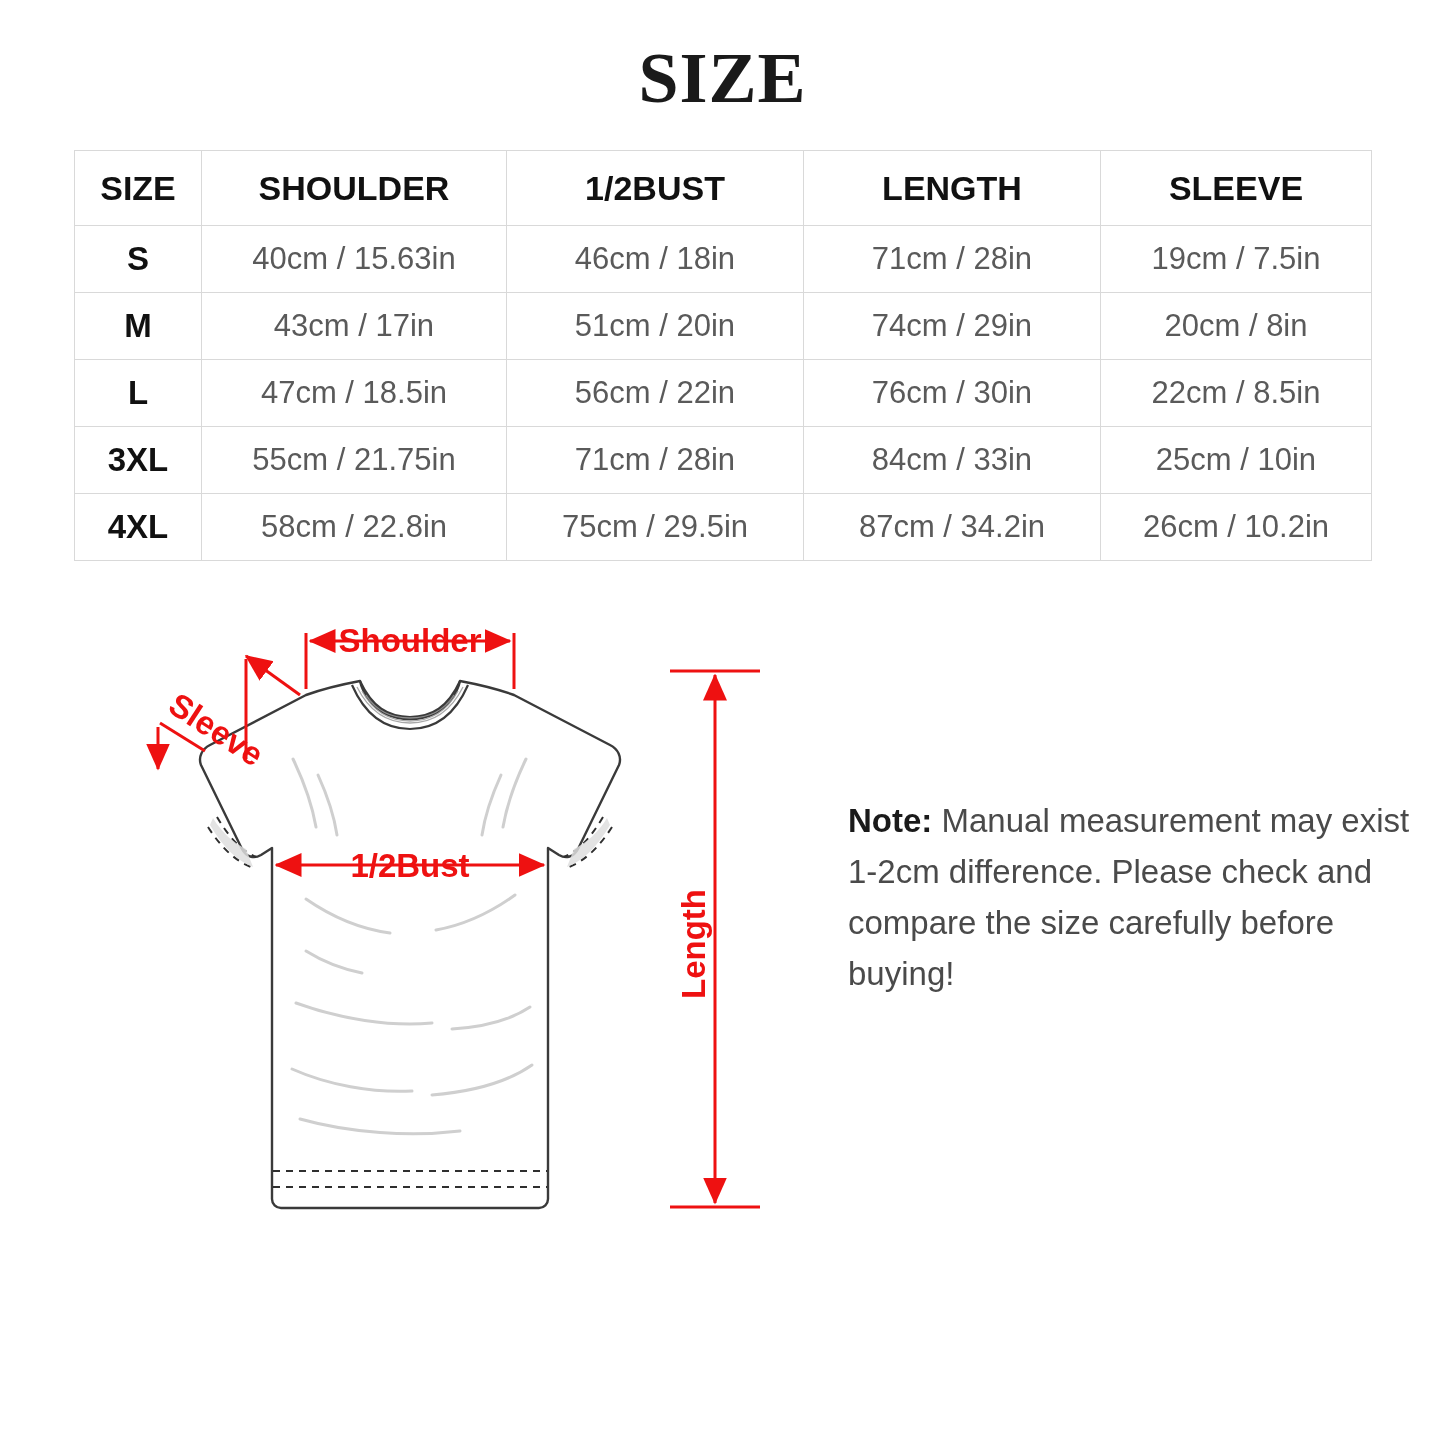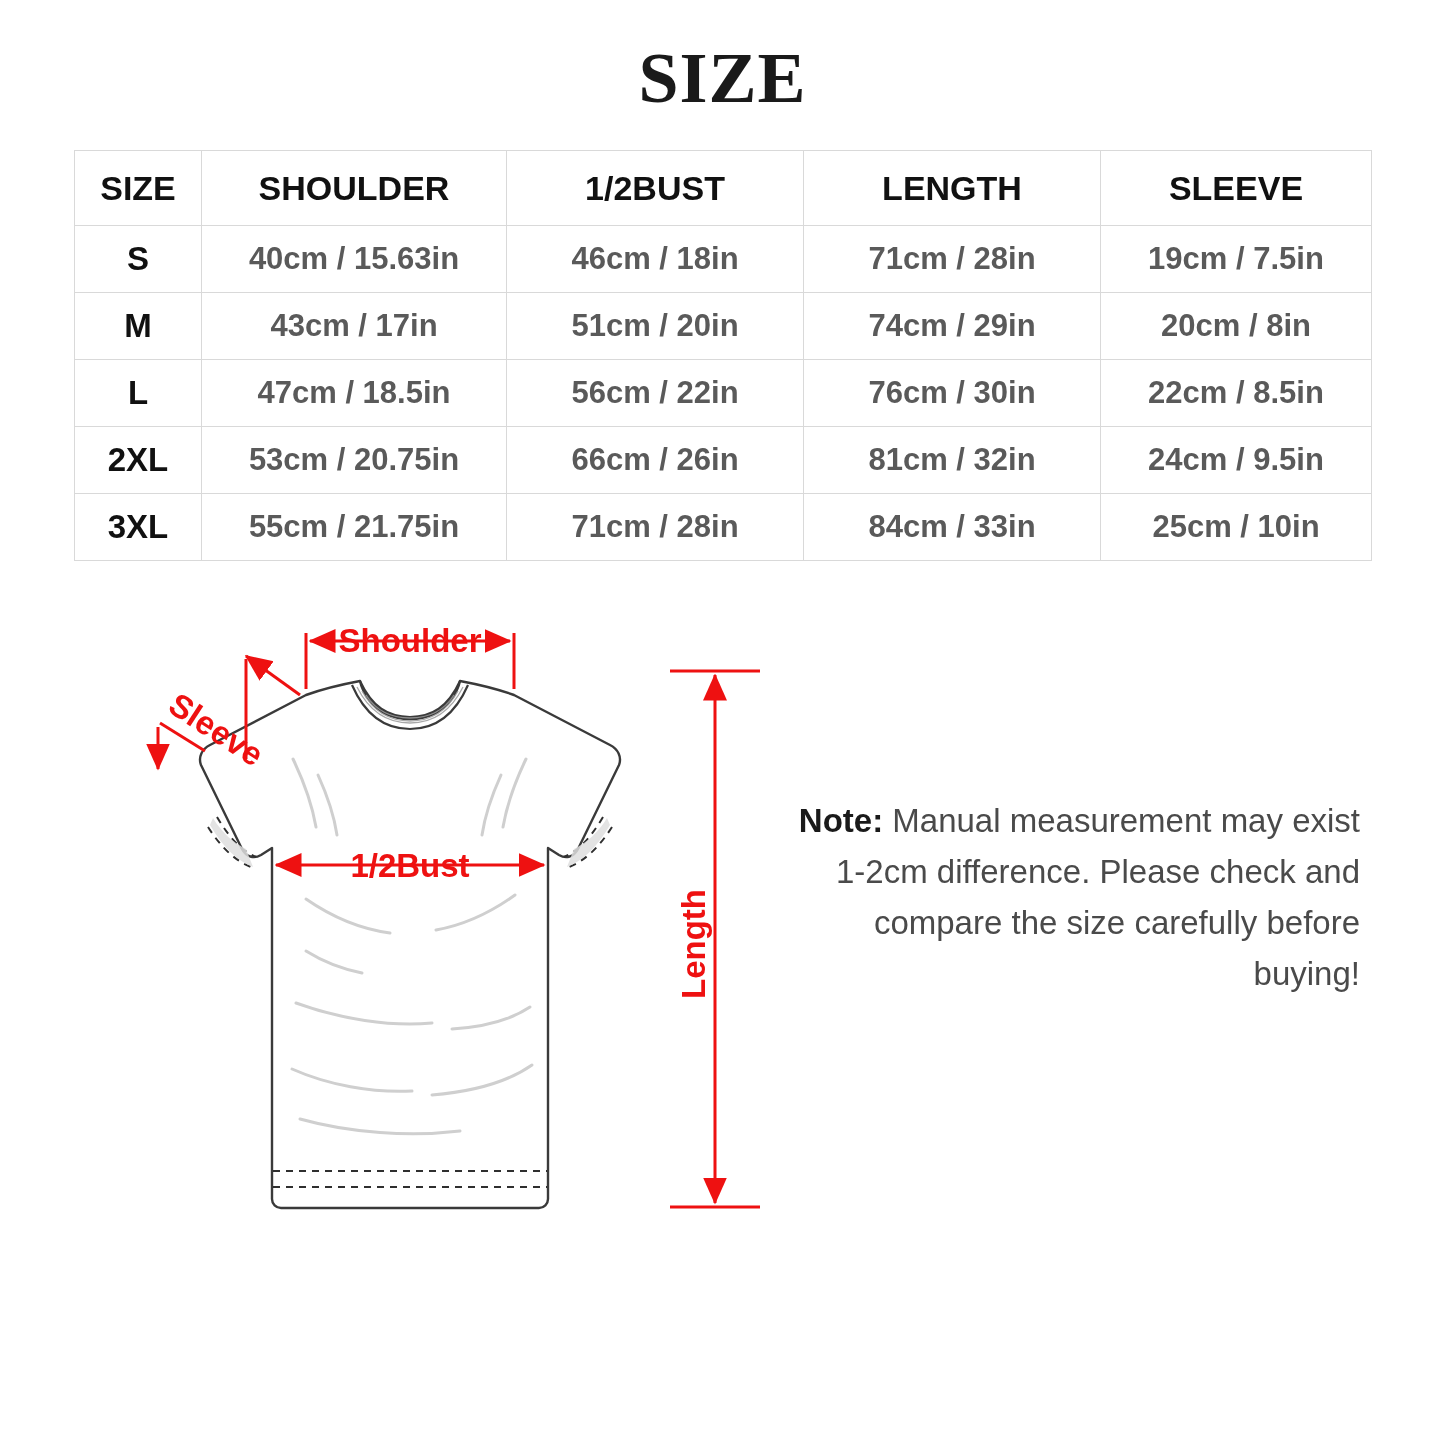--- a/index.html
+++ b/index.html
@@ -38,21 +38,21 @@
     table-layout: fixed;
   }
   table.size-table th,
   table.size-table td {
     border: 1px solid #d9d9d9;
     text-align: center;
     vertical-align: middle;
     height: 64px;
     font-size: 31px;
     color: #5a5a5a;
-    font-weight: 700;
+    font-weight: 400;
   }
   table.size-table thead th {
     font-size: 34px;
     font-weight: 700;
     color: #111;
     height: 72px;
   }
   table.size-table tbody td.size-cell {
     font-weight: 700;
     color: #111;
@@ -76,27 +76,26 @@
     position: absolute;
     left: 60px;
     top: 0;
     width: 740px;
     height: 660px;
   }
   .diagram svg { display: block; }
 
   .note {
     position: absolute;
-    left: 780px;
+    left: 848px;
     top: 196px;
     width: 580px;
     font-size: 33px;
     line-height: 1.55;
     color: #4a4a4a;
-    text-align: right;
   }
   .note b {
     color: #1a1a1a;
     font-weight: 700;
   }
 </style>
 </head>
 <body>
 
 <div>
@@ -137,32 +136,32 @@
           <td>20cm / 8in</td>
         </tr>
         <tr>
           <td class="size-cell">L</td>
           <td>47cm / 18.5in</td>
           <td>56cm / 22in</td>
           <td>76cm / 30in</td>
           <td>22cm / 8.5in</td>
         </tr>
         <tr>
-          <td class="size-cell">2XL</td>
-          <td>53cm / 20.75in</td>
-          <td>66cm / 26in</td>
-          <td>81cm / 32in</td>
-          <td>24cm / 9.5in</td>
-        </tr>
-        <tr>
           <td class="size-cell">3XL</td>
           <td>55cm / 21.75in</td>
           <td>71cm / 28in</td>
           <td>84cm / 33in</td>
           <td>25cm / 10in</td>
+        </tr>
+        <tr>
+          <td class="size-cell">4XL</td>
+          <td>58cm / 22.8in</td>
+          <td>75cm / 29.5in</td>
+          <td>87cm / 34.2in</td>
+          <td>26cm / 10.2in</td>
         </tr>
       </tbody>
     </table>
   </div>
 
   <div class="lower">
 
     <div class="diagram">
       <svg width="740" height="660" viewBox="0 0 740 660" xmlns="http://www.w3.org/2000/svg">
         <defs>

